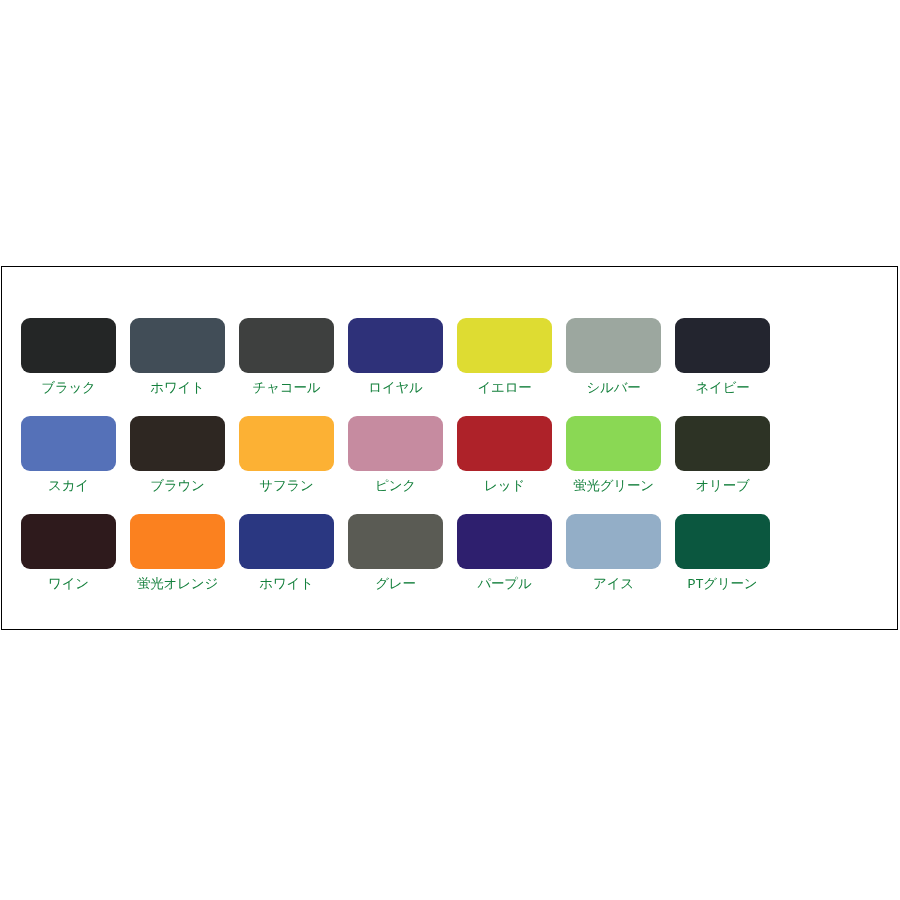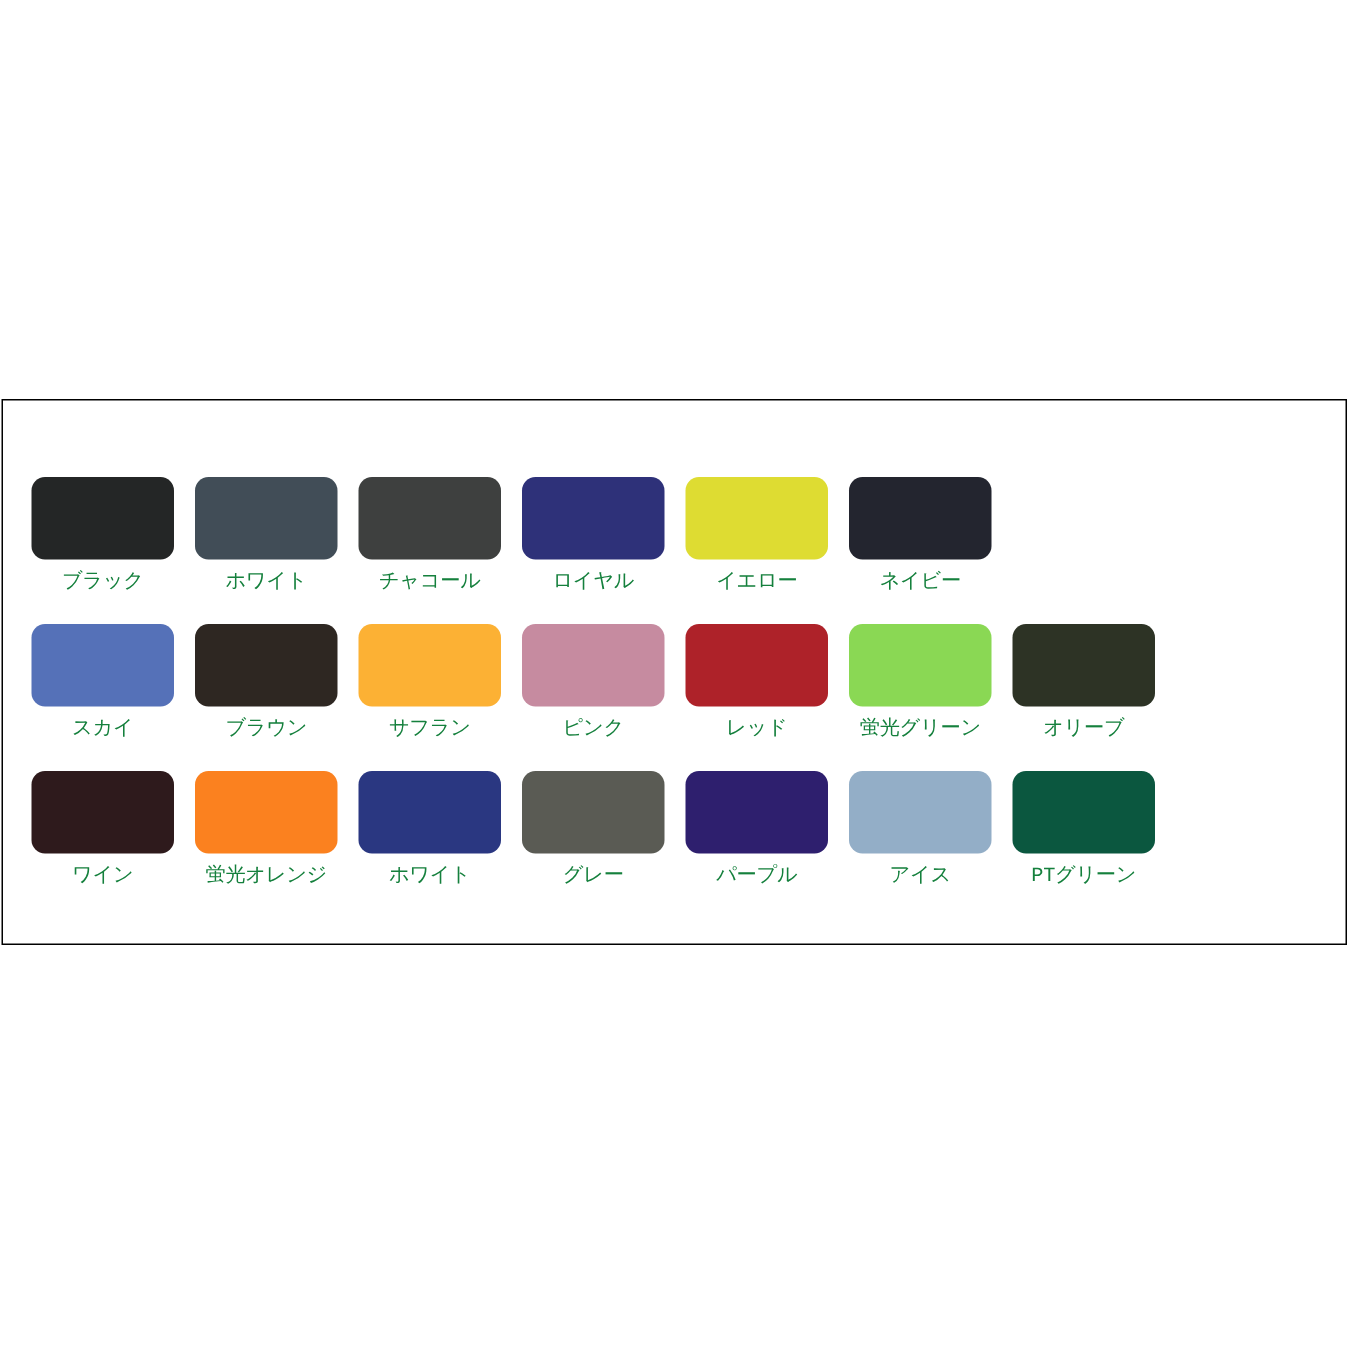--- a/index.html
+++ b/index.html
@@ -86,20 +86,24 @@
         </div>
         <div class="swatch-cell">
           <div class="swatch-chip" style="background-color: rgb(46, 49, 121);"></div>
           <div class="swatch-label">ロイヤル</div>
         </div>
         <div class="swatch-cell">
           <div class="swatch-chip" style="background-color: rgb(222, 220, 50);"></div>
           <div class="swatch-label">イエロー</div>
         </div>
         <div class="swatch-cell">
+          <div class="swatch-chip" style="background-color: rgb(156, 167, 159);"></div>
+          <div class="swatch-label">シルバー</div>
+        </div>
+        <div class="swatch-cell">
           <div class="swatch-chip" style="background-color: rgb(35, 37, 47);"></div>
           <div class="swatch-label">ネイビー</div>
         </div>
       </div>
       <div class="swatch-row">
         <div class="swatch-cell">
           <div class="swatch-chip" style="background-color: rgb(85, 113, 184);"></div>
           <div class="swatch-label">スカイ</div>
         </div>
         <div class="swatch-cell">

